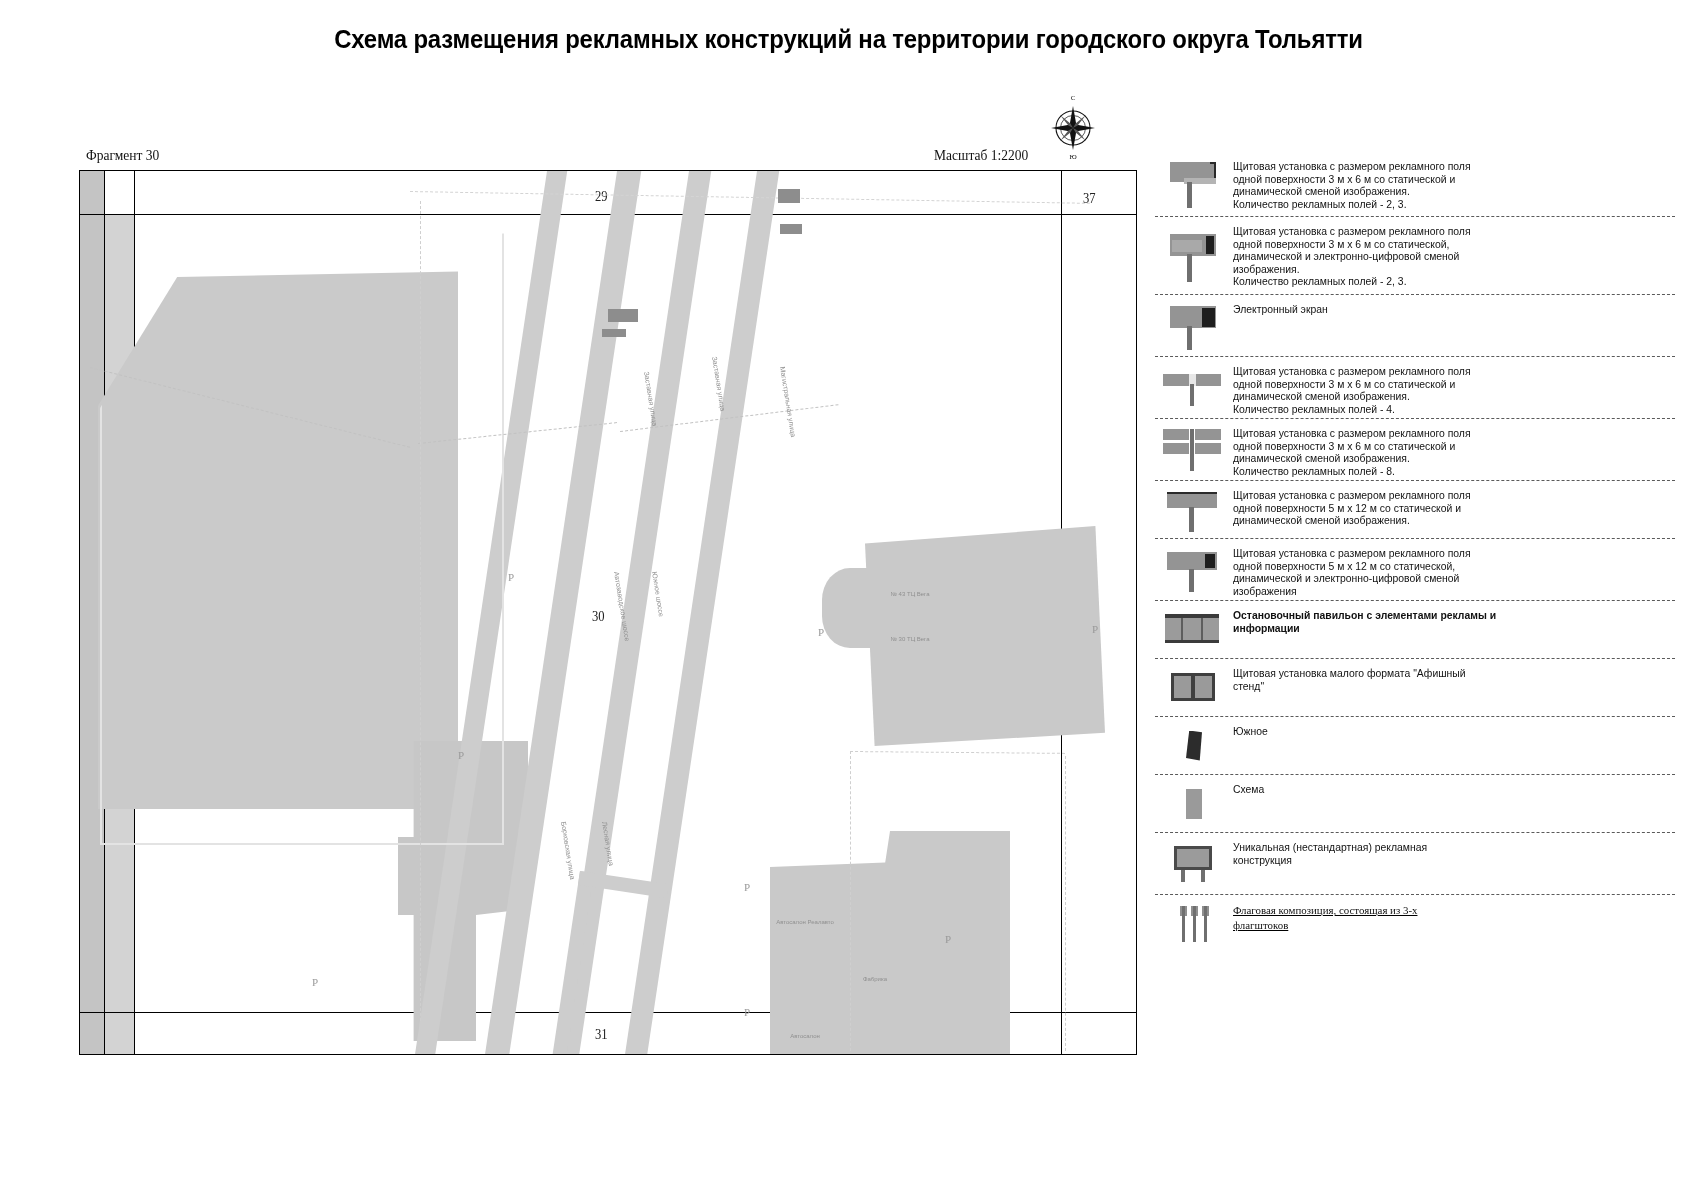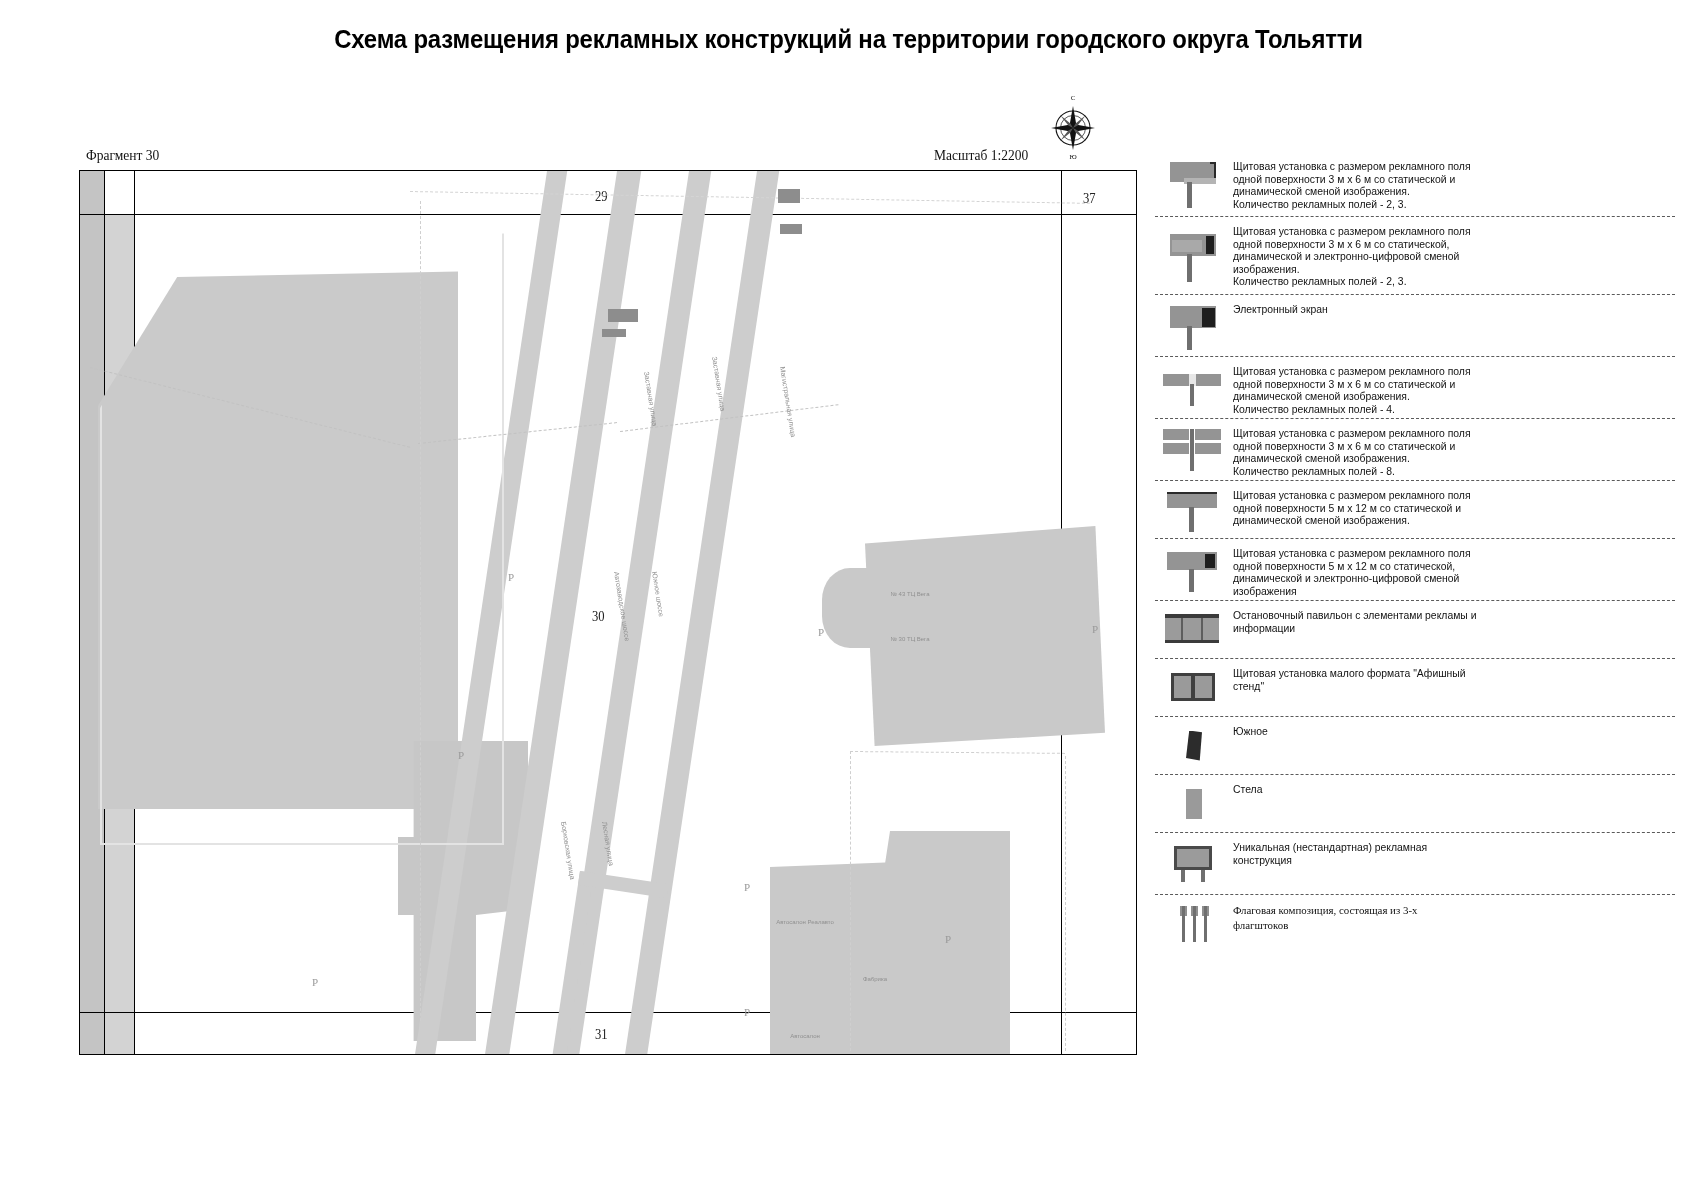--- a/index.html
+++ b/index.html
@@ -294,21 +294,21 @@
           <div class="pole" style="left:24px;top:21px;width:5px;height:23px;"></div>
         </div>
       </div>
       <div class="legend-text">Щитовая установка с размером рекламного поля
 одной поверхности 5 м х 12 м со статической,
 динамической и электронно-цифровой сменой
 изображения</div>
     </div>
 
 
-    <div class="legend-row" style="height:58px;">
+    <div class="legend-row" style="height:58px;font-weight:bold;">
       <div class="legend-icon">
         <div class="ic" style="width:58px;height:36px;">
           <div class="board-dk" style="left:0;top:2px;width:54px;height:4px;background:#3b3b3b;"></div>
           <div class="board" style="left:0;top:6px;width:54px;height:22px;background:#9b9b9b;"></div>
           <div class="board-dk" style="left:16px;top:6px;width:2px;height:22px;background:#5d5d5d;"></div>
           <div class="board-dk" style="left:36px;top:6px;width:2px;height:22px;background:#5d5d5d;"></div>
           <div class="board-dk" style="left:0;top:28px;width:54px;height:3px;background:#3b3b3b;"></div>
         </div>
       </div>
       <div class="legend-text">Остановочный павильон с элементами рекламы и
@@ -336,37 +336,37 @@
       </div>
       <div class="legend-text">Южное</div>
     </div>
 
     <div class="legend-row" style="height:58px;">
       <div class="legend-icon">
         <div class="ic" style="width:40px;height:34px;">
           <div class="board" style="left:12px;top:2px;width:16px;height:30px;background:#9a9a9a;"></div>
         </div>
       </div>
-      <div class="legend-text">Стела</div>
+      <div class="legend-text">Схема</div>
     </div>
 
     <div class="legend-row" style="height:62px;">
       <div class="legend-icon">
         <div class="ic" style="width:48px;height:40px;">
           <div class="board-dk" style="left:4px;top:2px;width:38px;height:24px;background:#4a4a4a;"></div>
           <div class="board" style="left:7px;top:5px;width:32px;height:18px;background:#9b9b9b;"></div>
           <div class="pole" style="left:11px;top:26px;width:4px;height:12px;"></div>
           <div class="pole" style="left:31px;top:26px;width:4px;height:12px;"></div>
         </div>
       </div>
       <div class="legend-text">Уникальная (нестандартная) рекламная
 конструкция</div>
     </div>
 
-    <div class="legend-row" style="height:58px;border-bottom:none;">
+    <div class="legend-row" style="height:58px;border-bottom:none;text-decoration:underline;">
       <div class="legend-icon">
         <div class="ic" style="width:48px;height:40px;">
           <div class="board" style="left:10px;top:2px;width:7px;height:10px;background:#8f8f8f;"></div>
           <div class="board" style="left:21px;top:2px;width:7px;height:10px;background:#8f8f8f;"></div>
           <div class="board" style="left:32px;top:2px;width:7px;height:10px;background:#8f8f8f;"></div>
           <div class="pole" style="left:12px;top:2px;width:3px;height:36px;"></div>
           <div class="pole" style="left:23px;top:2px;width:3px;height:36px;"></div>
           <div class="pole" style="left:34px;top:2px;width:3px;height:36px;"></div>
         </div>
       </div>

